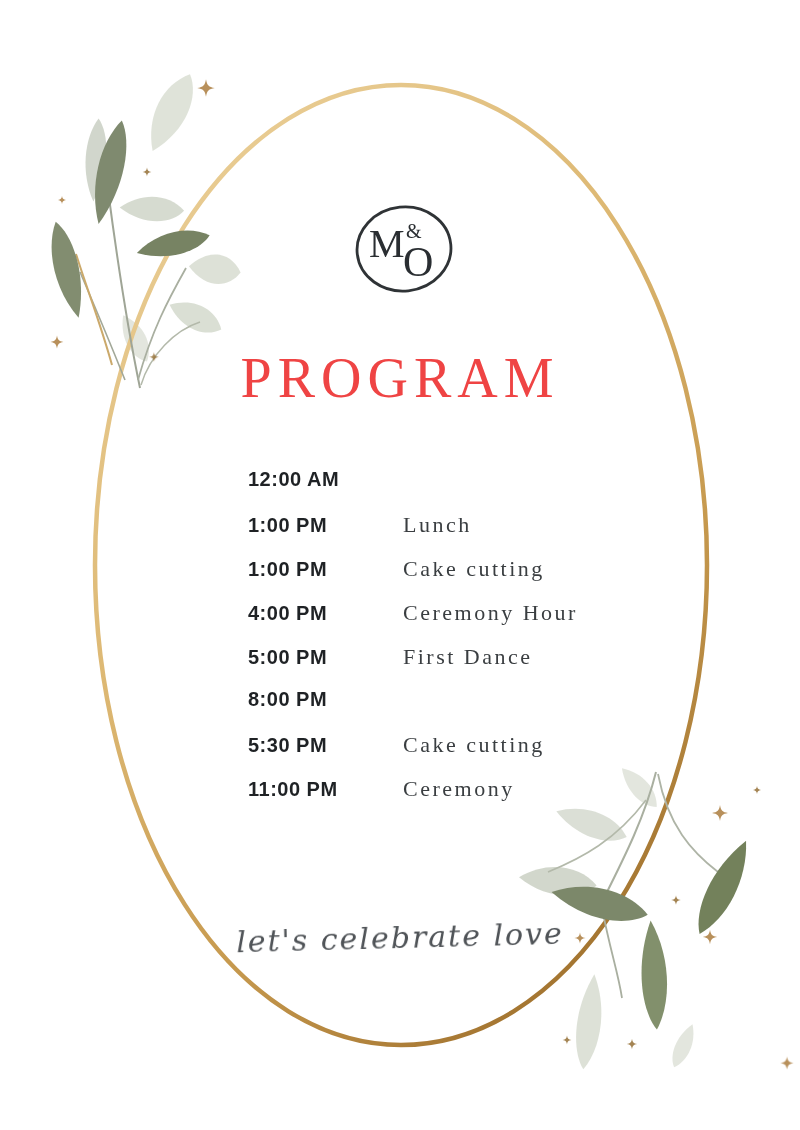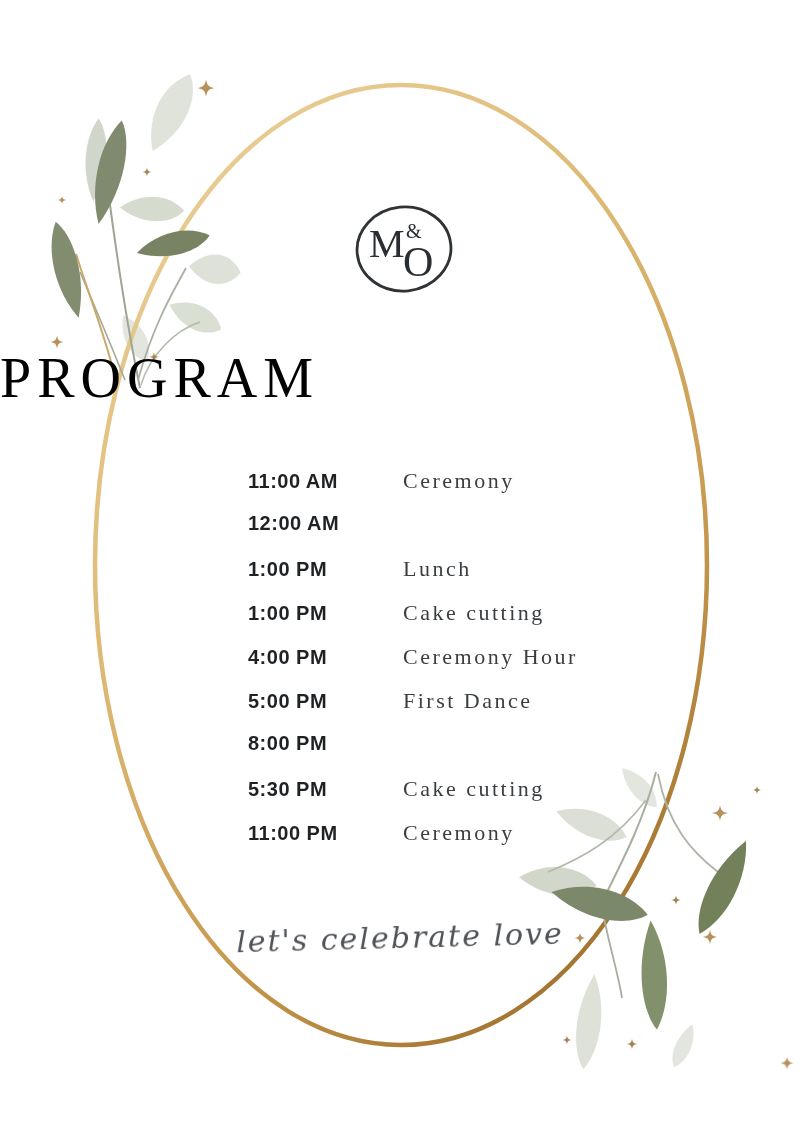--- a/index.html
+++ b/index.html
@@ -10,24 +10,24 @@
     overflow:hidden;
     font-family:"Liberation Serif", serif;
   }
   svg.decor{position:absolute;left:0;top:0;}
   .monogram-letters{position:absolute;left:357px;top:202px;width:100px;height:100px;color:#2a2e32;}
   .monogram-letters .m{position:absolute;left:12px;top:18px;font-size:40px;letter-spacing:0;}
   .monogram-letters .amp{position:absolute;left:49px;top:18px;font-size:20px;}
   .monogram-letters .o{position:absolute;left:46px;top:36px;font-size:42px;}
   .title{
     position:absolute;left:0;top:350px;width:800px;
-    text-align:left;
+    text-align:center;
     font-size:56px;line-height:1;
     letter-spacing:6px;
-    color:#000000;
+    color:#ef4444;
     font-weight:400;
   }
   .schedule{
     position:absolute;left:248px;top:468px;width:360px;
     display:flex;flex-direction:column;gap:20px;
   }
   .row{display:flex;align-items:baseline;height:24px;}
   .time{
     width:155px;flex:0 0 155px;
     font-family:"Liberation Sans", sans-serif;
@@ -127,24 +127,20 @@
   <div class="monogram-letters">
     <span class="m">M</span>
     <span class="amp">&amp;</span>
     <span class="o">O</span>
   </div>
 
   <div class="title">PROGRAM</div>
 
   <div class="schedule">
     <div class="row">
-      <span class="time">11:00 AM</span>
-      <span class="event">Ceremony</span>
-    </div>
-    <div class="row">
       <span class="time">12:00 AM</span>
     </div>
     <div class="row">
       <span class="time">1:00 PM</span>
       <span class="event">Lunch</span>
     </div>
     <div class="row">
       <span class="time">1:00 PM</span>
       <span class="event">Cake cutting</span>
     </div>

